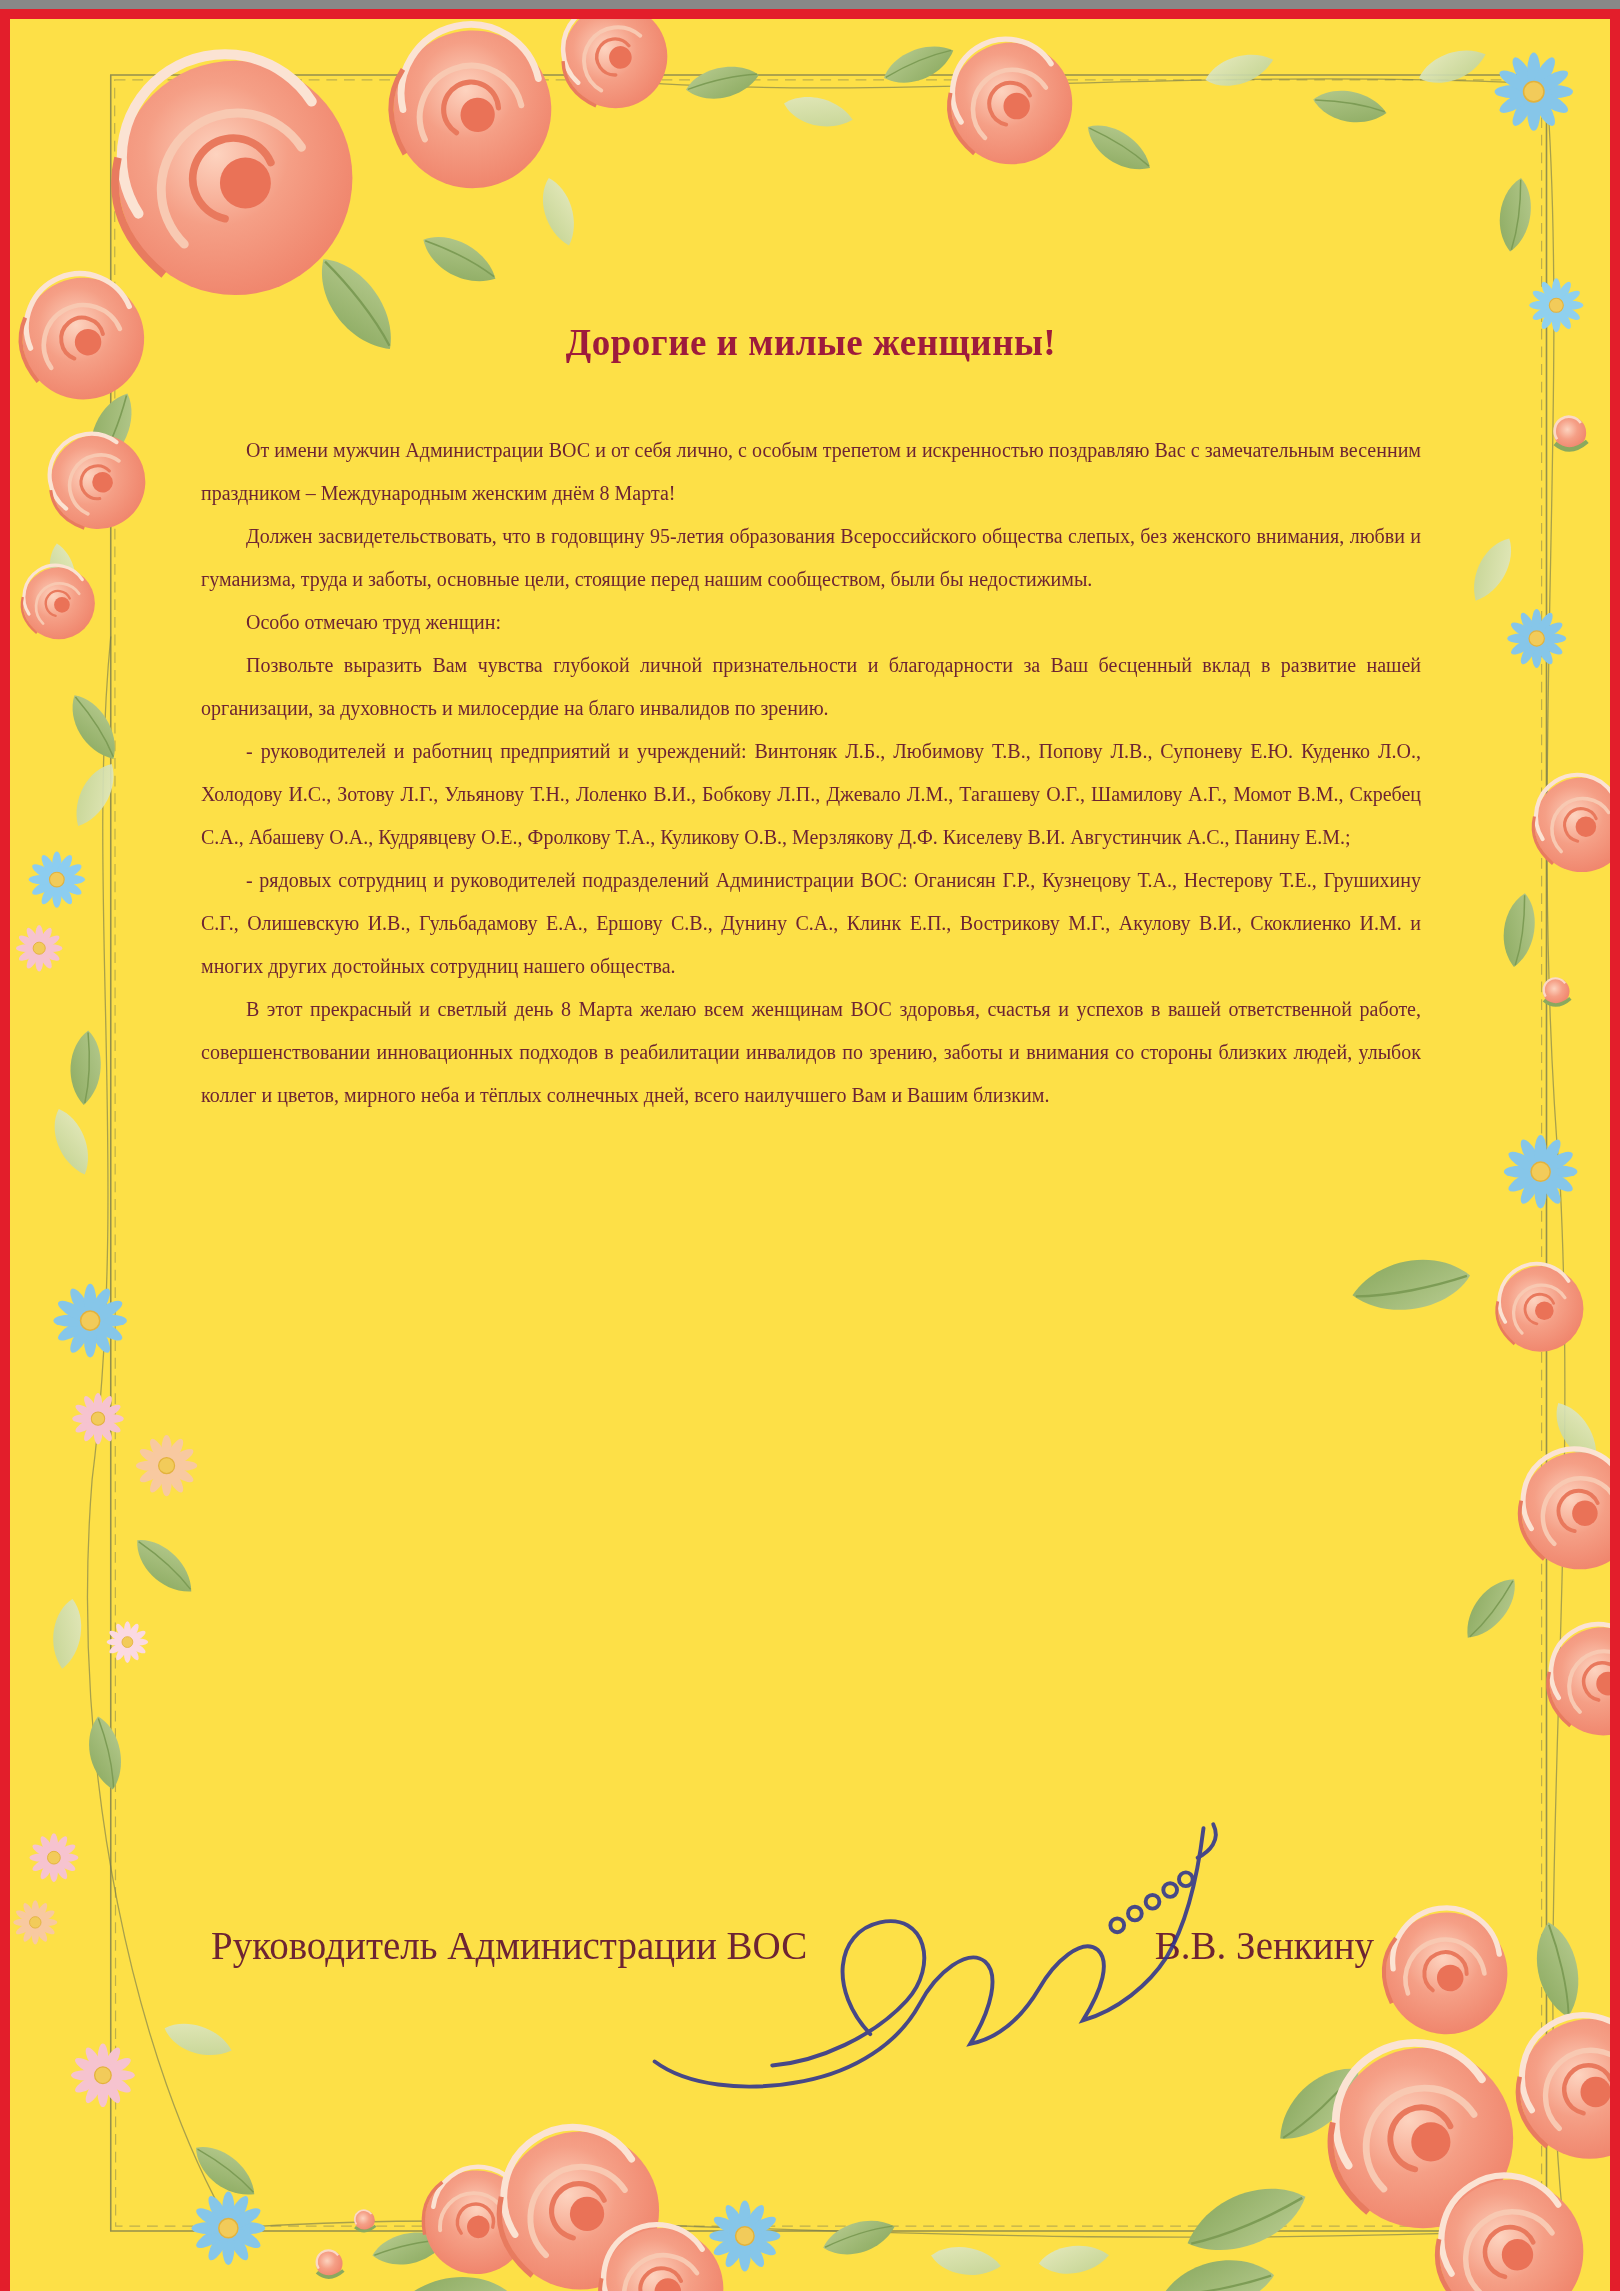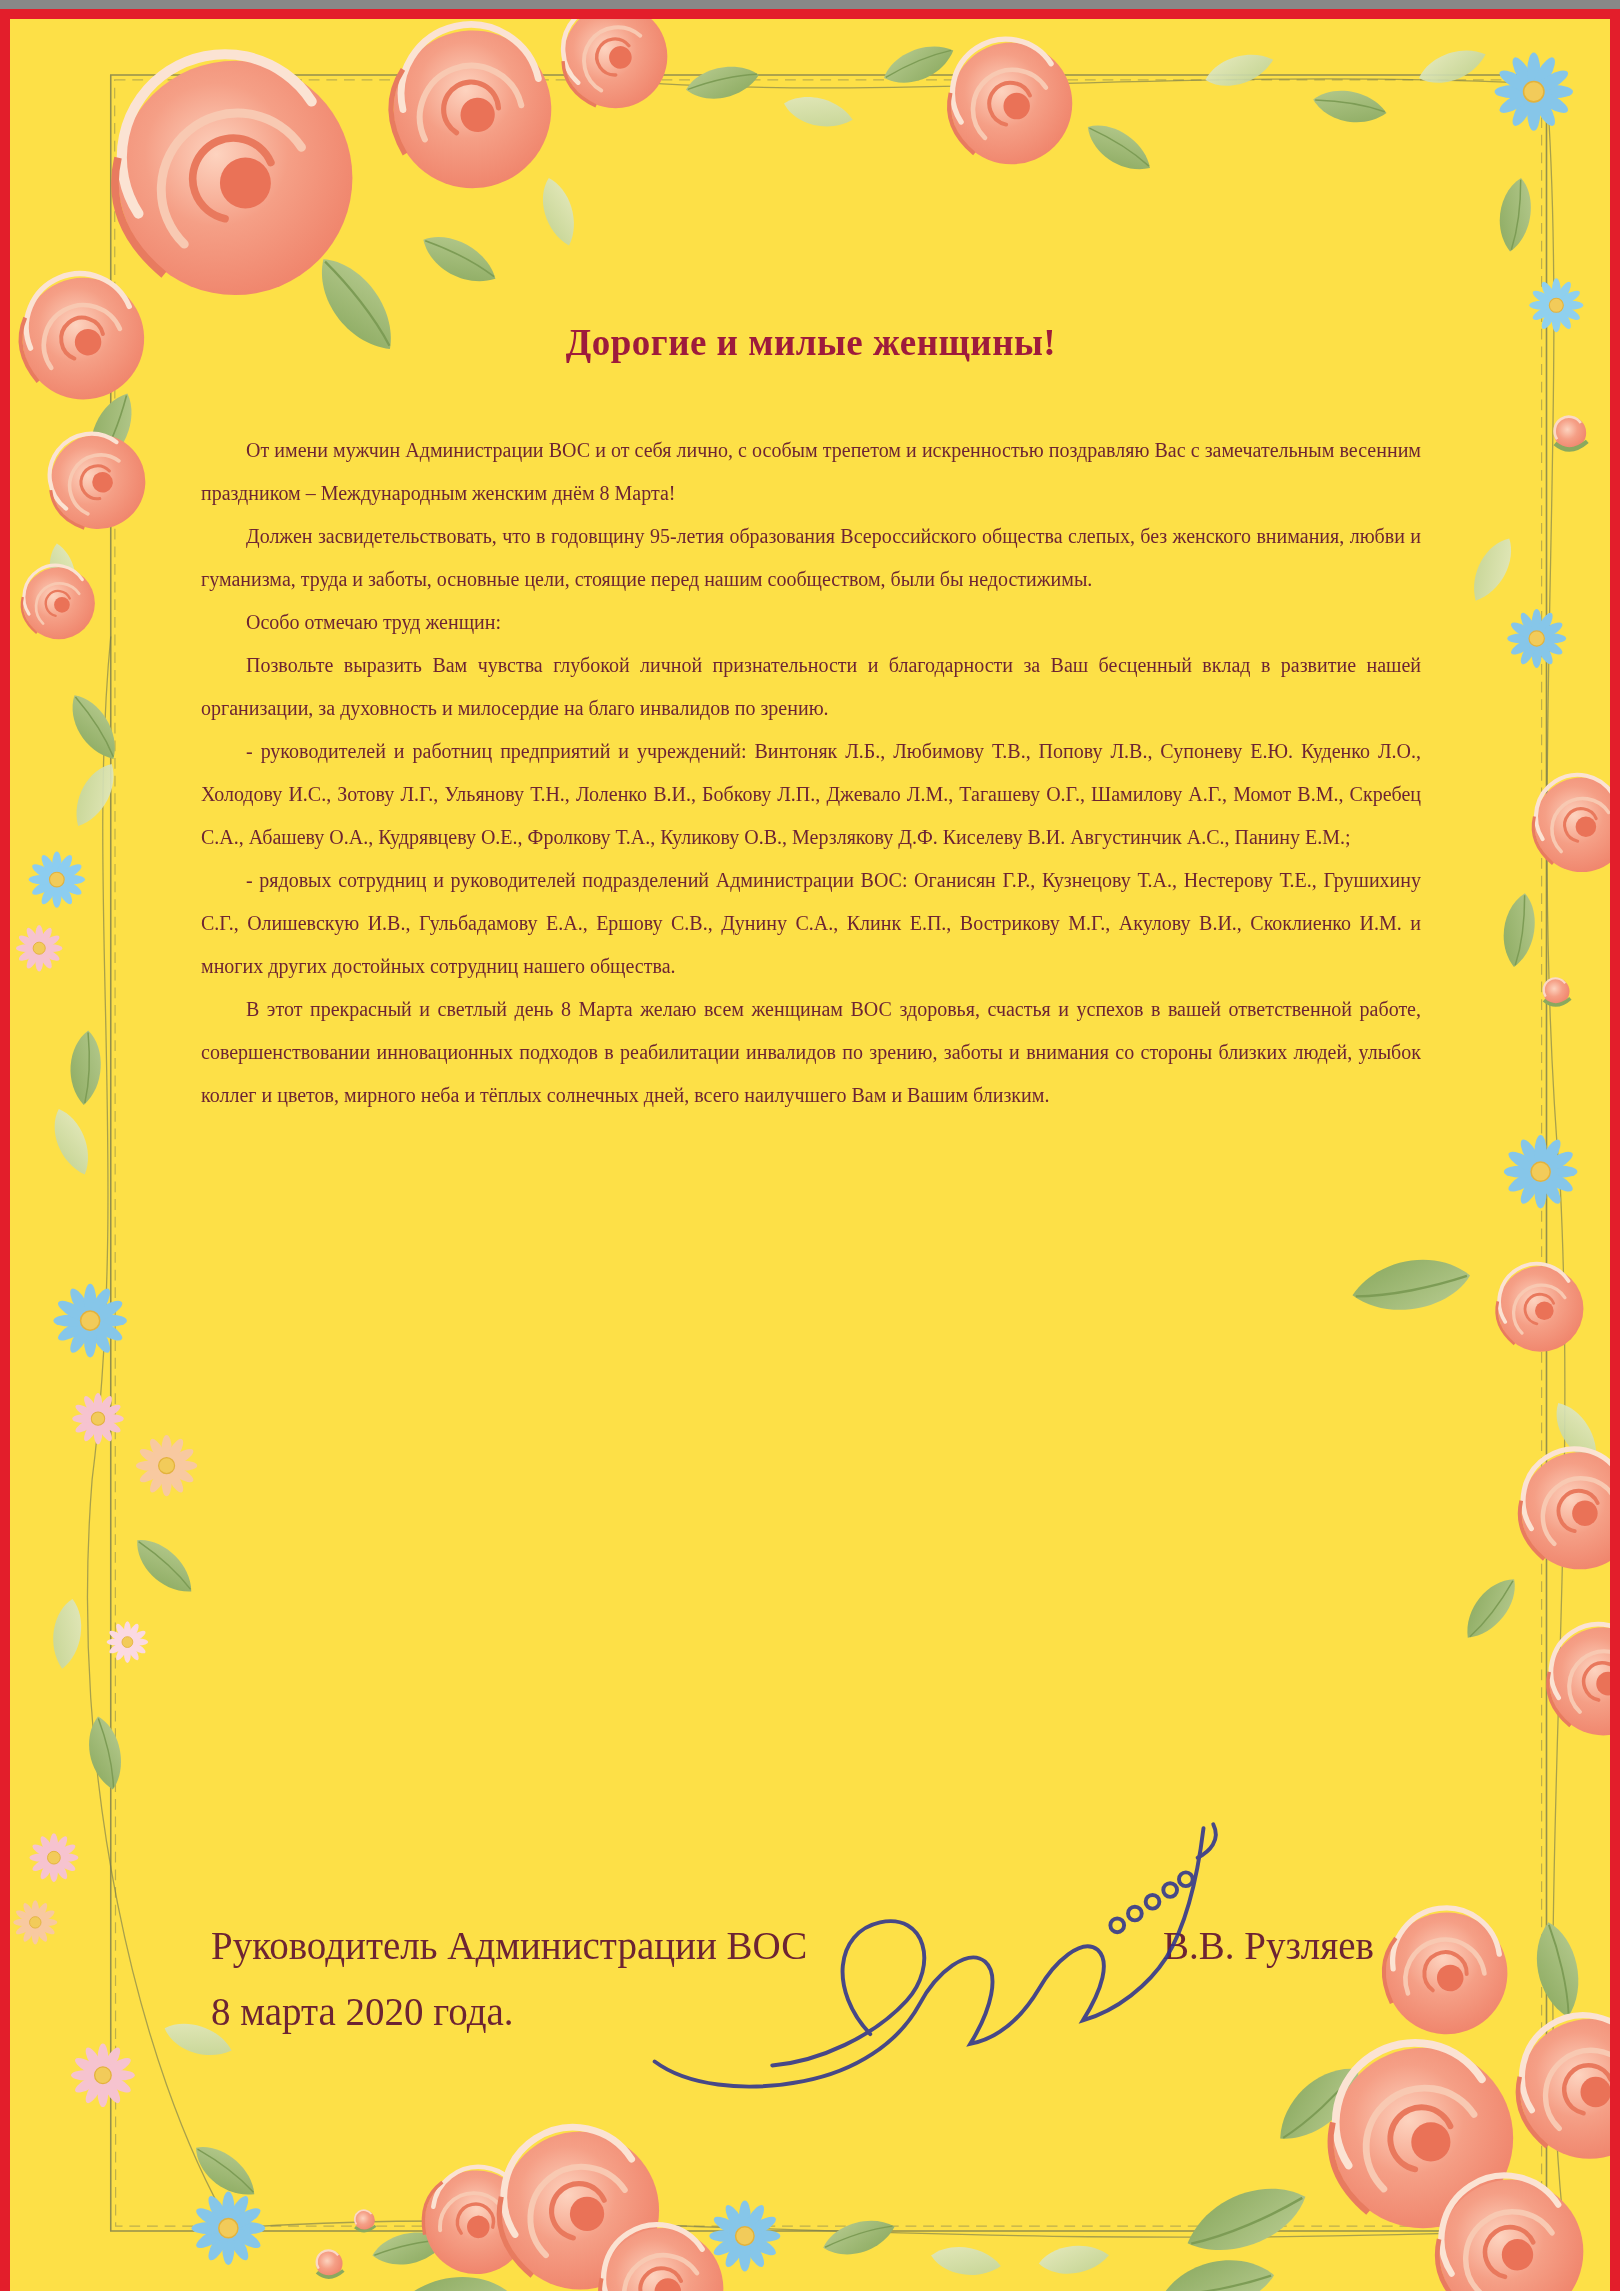--- a/index.html
+++ b/index.html
@@ -201,23 +201,22 @@
     <p>Особо отмечаю труд женщин:</p>
     <p>Позвольте выразить Вам чувства глубокой личной признательности и благодарности за Ваш бесценный вклад в развитие нашей организации, за духовность и милосердие на благо инвалидов по зрению.</p>
     <p>- руководителей и работниц предприятий и учреждений: Винтоняк Л.Б., Любимову Т.В., Попову Л.В., Супоневу Е.Ю. Куденко Л.О., Холодову И.С., Зотову Л.Г., Ульянову Т.Н., Лоленко В.И., Бобкову Л.П., Джевало Л.М., Тагашеву О.Г., Шамилову А.Г., Момот В.М., Скребец С.А., Абашеву О.А., Кудрявцеву О.Е., Фролкову Т.А., Куликову О.В., Мерзлякову Д.Ф. Киселеву В.И. Августинчик А.С., Панину Е.М.;</p>
     <p>- рядовых сотрудниц и руководителей подразделений Администрации ВОС: Оганисян Г.Р., Кузнецову Т.А., Нестерову Т.Е., Грушихину С.Г., Олишевскую И.В., Гульбадамову Е.А., Ершову С.В., Дунину С.А., Клинк Е.П., Вострикову М.Г., Акулову В.И., Скоклиенко И.М. и многих других достойных сотрудниц нашего общества.</p>
     <p>В этот прекрасный и светлый день 8 Марта желаю всем женщинам ВОС здоровья, счастья и успехов в вашей ответственной работе, совершенствовании инновационных подходов в реабилитации инвалидов по зрению, заботы и внимания со стороны близких людей, улыбок коллег и цветов, мирного неба и тёплых солнечных дней, всего наилучшего Вам и Вашим близким.</p>
   </div>
 
   <div class="sign-block">
     <div class="sign-row">
       <span>Руководитель Администрации ВОС</span>
-      <span>В.В. Рузляев</span>
+      <span>В.В. Зенкину</span>
     </div>
-    <div class="sign-date">8 марта 2020 года.</div>
   </div>
 
   <svg class="signature-svg" viewBox="0 0 1653 2338" aria-hidden="true">
     <g fill="none" stroke="#2f3490" stroke-width="4" stroke-linecap="round" opacity="0.88">
       <path d="M 1238 1852 C 1246 1868, 1234 1880, 1222 1886"></path>
       <path d="M 1228 1856 C 1222 1905, 1212 1952, 1190 1988 C 1172 2016, 1140 2042, 1105 2052 C 1125 2020, 1133 1992, 1120 1980 C 1104 1967, 1076 1992, 1060 2020 C 1042 2050, 1020 2070, 990 2076 C 1012 2040, 1020 2005, 1005 1992 C 988 1978, 956 2002, 938 2036 C 916 2076, 872 2104, 820 2114 C 758 2126, 700 2118, 668 2094"></path>
       <path d="M 888 2066 C 846 2022, 852 1962, 898 1952 C 944 1942, 958 1996, 925 2032 C 892 2068, 836 2094, 788 2098"></path>
       <circle cx="1140" cy="1955" r="7"></circle>
       <circle cx="1158" cy="1943" r="7"></circle>
       <circle cx="1176" cy="1931" r="7"></circle>

